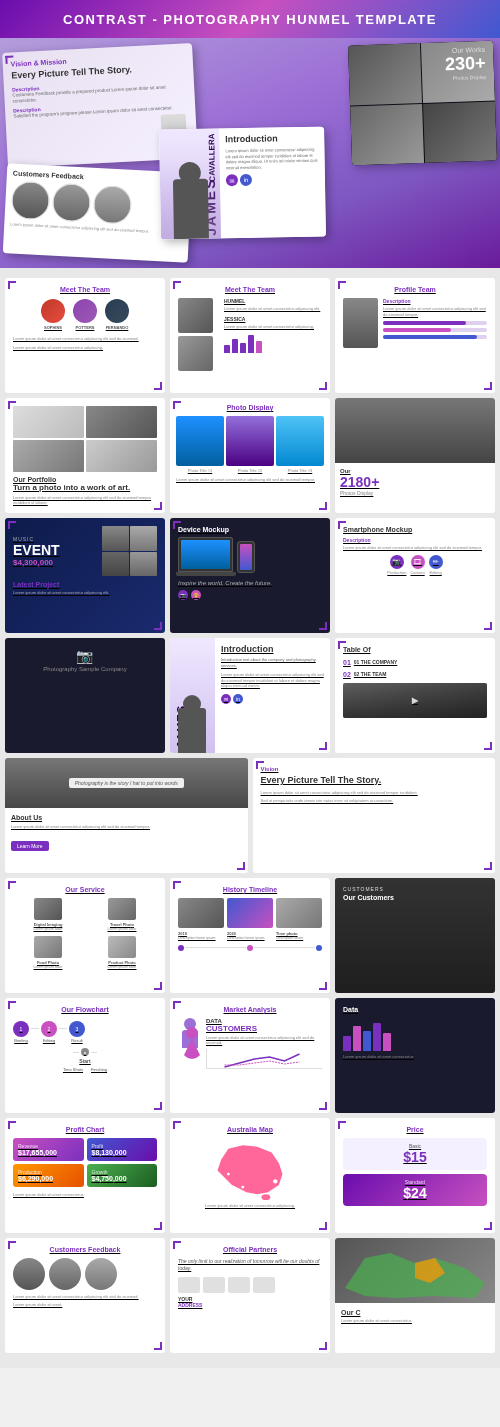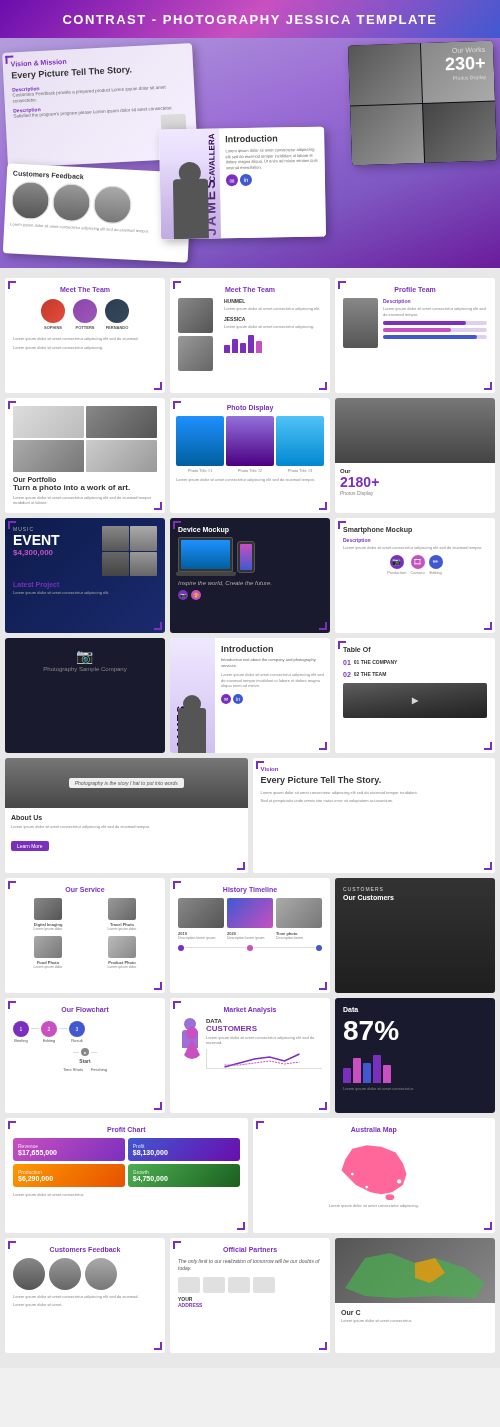--- a/index.html
+++ b/index.html
@@ -47,20 +47,21 @@
       margin-bottom: 5px;
     }
 
     .slide-card {
       background: white;
       border-radius: 3px;
       overflow: hidden;
       position: relative;
       flex: 1;
       height: 115px;
+      text-decoration: underline;
     }
     .slide-title {
       font-size: 7px;
       font-weight: bold;
       color: #333;
       text-align: center;
       margin-bottom: 5px;
     }
     .slide-title.purple { color: #7b2fbe; }
 
@@ -144,21 +145,21 @@
     .progress-fill {
       height: 100%;
       background: #7b2fbe;
       border-radius: 2px;
     }
   </style>
 </head>
 <body>
 
 <div class="header-banner">
-  <span>CONTRAST - PHOTOGRAPHY JESSICA TEMPLATE</span>
+  <span>CONTRAST - PHOTOGRAPHY HUNMEL TEMPLATE</span>
 </div>
 
 <div class="hero-section">
 
   <div class="hero-card vision-slide">
     <div class="corner-tl"></div>
     <div class="corner-br"></div>
     <div style="font-size:7px;font-weight:bold;color:#7b2fbe;margin-bottom:3px;">Vision &amp; Mission</div>
     <div style="font-size:9px;font-weight:bold;color:#333;line-height:1.2;">Every Picture Tell The Story.</div>
     <div style="margin-top:5px;">
@@ -368,21 +369,21 @@
 
   </div>
 
   <div class="slide-row">
 
     <div class="slide-card">
       <div class="corner-tl"></div>
       <div class="corner-br"></div>
       <div style="height:100%;background:linear-gradient(135deg,#0d1b4b,#1a2a6e);">
         <div style="padding:8px;height:100%;">
-          <div style="display:flex;justify-content:space-between;align-items:flex-start;">
+          <div style="display:flex;justify-content:space-between;align-items:center;">
             <div>
               <div style="font-size:5px;color:#aaa;letter-spacing:1px;">MUSIC</div>
               <div style="font-size:14px;font-weight:bold;color:white;">EVENT</div>
               <div style="font-size:8px;font-weight:bold;color:#c850c0;">$4,300,000</div>
             </div>
             <div style="display:grid;grid-template-columns:1fr 1fr;gap:1px;width:55px;height:50px;">
               <div style="background:linear-gradient(180deg,#888,#555);border-radius:1px;"></div>
               <div style="background:linear-gradient(180deg,#aaa,#777);border-radius:1px;"></div>
               <div style="background:linear-gradient(180deg,#666,#444);border-radius:1px;"></div>
               <div style="background:linear-gradient(180deg,#999,#666);border-radius:1px;"></div>
@@ -710,21 +711,20 @@
               </svg>
             </div>
           </div>
         </div>
       </div>
     </div>
 
     <div class="slide-card">
       <div style="height:100%;background:#1a1a2e;padding:8px;position:relative;">
         <div style="font-size:7px;font-weight:bold;color:white;margin-bottom:4px;">Data</div>
-        <div style="font-size:28px;font-weight:bold;color:white;line-height:1;">87%</div>
 
         <div style="display:flex;align-items:flex-end;gap:2px;height:30px;margin-top:8px;">
           <div style="width:8px;height:15px;background:#7b2fbe;border-radius:1px 1px 0 0;"></div>
           <div style="width:8px;height:25px;background:#c850c0;border-radius:1px 1px 0 0;"></div>
           <div style="width:8px;height:20px;background:#4158d0;border-radius:1px 1px 0 0;"></div>
           <div style="width:8px;height:28px;background:#7b2fbe;border-radius:1px 1px 0 0;"></div>
           <div style="width:8px;height:18px;background:#c850c0;border-radius:1px 1px 0 0;"></div>
         </div>
         <div style="font-size:4px;color:#888;margin-top:3px;line-height:1.3;">Lorem ipsum dolor sit amet consectetur.</div>
       </div>
@@ -778,20 +778,37 @@
 
             <circle cx="95" cy="60" r="3" fill="white"></circle>
             <circle cx="50" cy="68" r="2" fill="white"></circle>
             <circle cx="30" cy="50" r="2" fill="white"></circle>
           </svg>
         </div>
         <div style="font-size:4px;color:#888;text-align:center;line-height:1.3;">Lorem ipsum dolor sit amet consectetur adipiscing.</div>
       </div>
     </div>
 
+    <div class="slide-card">
+      <div class="corner-tl"></div>
+      <div class="corner-br"></div>
+      <div style="padding:8px;height:100%;">
+        <div class="slide-title purple">Price</div>
+        <div style="display:flex;flex-direction:column;gap:4px;margin-top:5px;">
+          <div style="background:#f5f0ff;border-radius:4px;padding:5px;text-align:center;">
+            <div style="font-size:5px;color:#555;">Basic</div>
+            <div style="font-size:14px;font-weight:bold;color:#7b2fbe;">$15</div>
+          </div>
+          <div style="background:linear-gradient(135deg,#6a0dad,#c850c0);border-radius:4px;padding:5px;text-align:center;">
+            <div style="font-size:5px;color:rgba(255,255,255,0.8);">Standard</div>
+            <div style="font-size:14px;font-weight:bold;color:white;">$24</div>
+          </div>
+        </div>
+      </div>
+    </div>
 
   </div>
 
   <div class="slide-row">
 
     <div class="slide-card">
       <div class="corner-tl"></div>
       <div class="corner-br"></div>
       <div style="padding:8px;height:100%;">
         <div class="slide-title purple">Customers Feedback</div>

